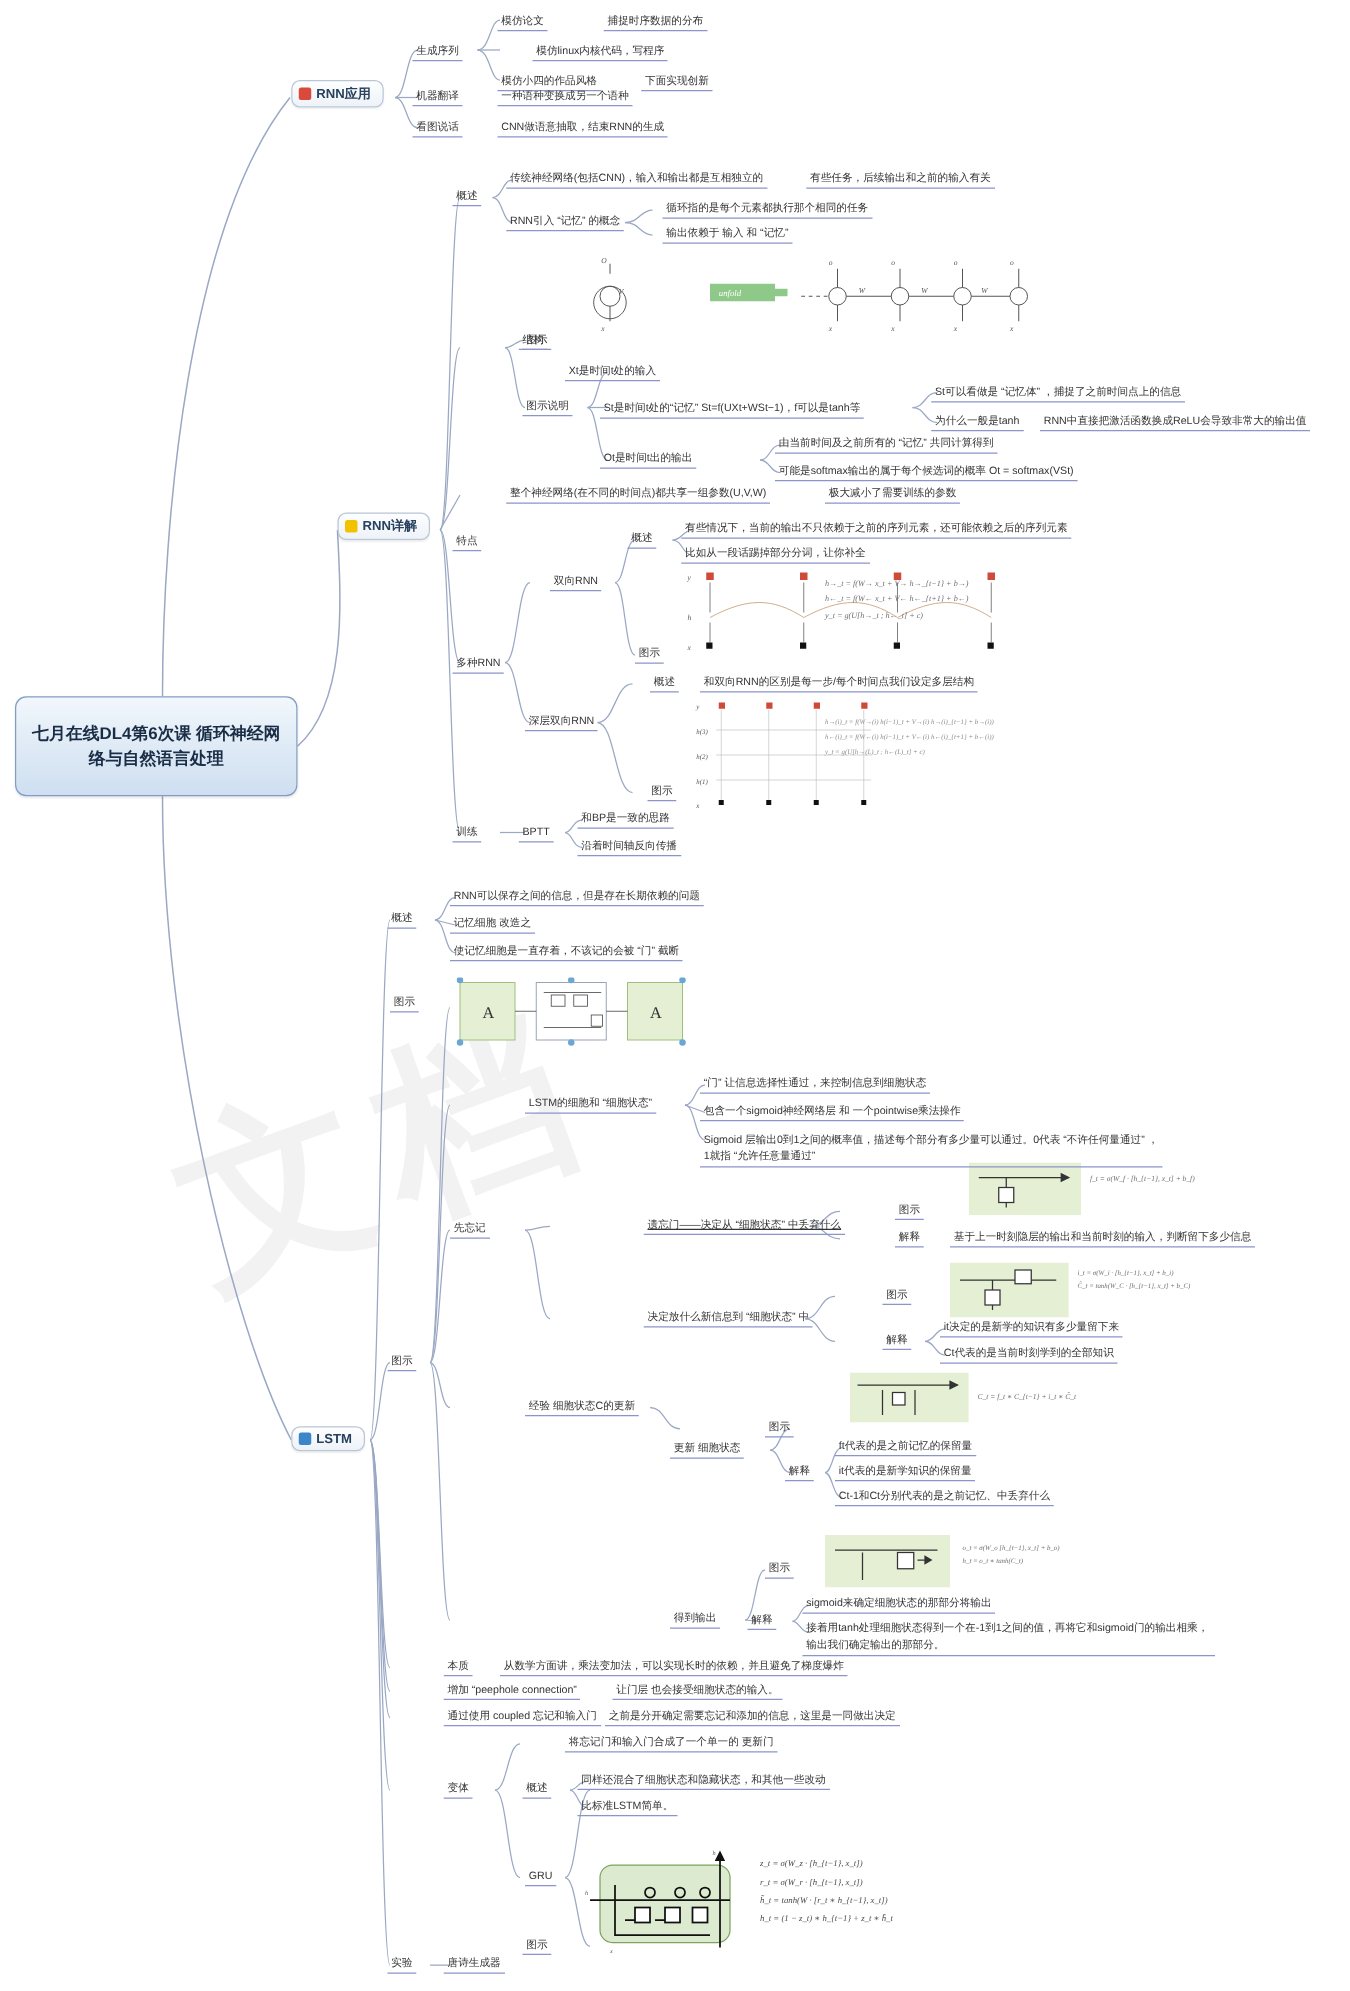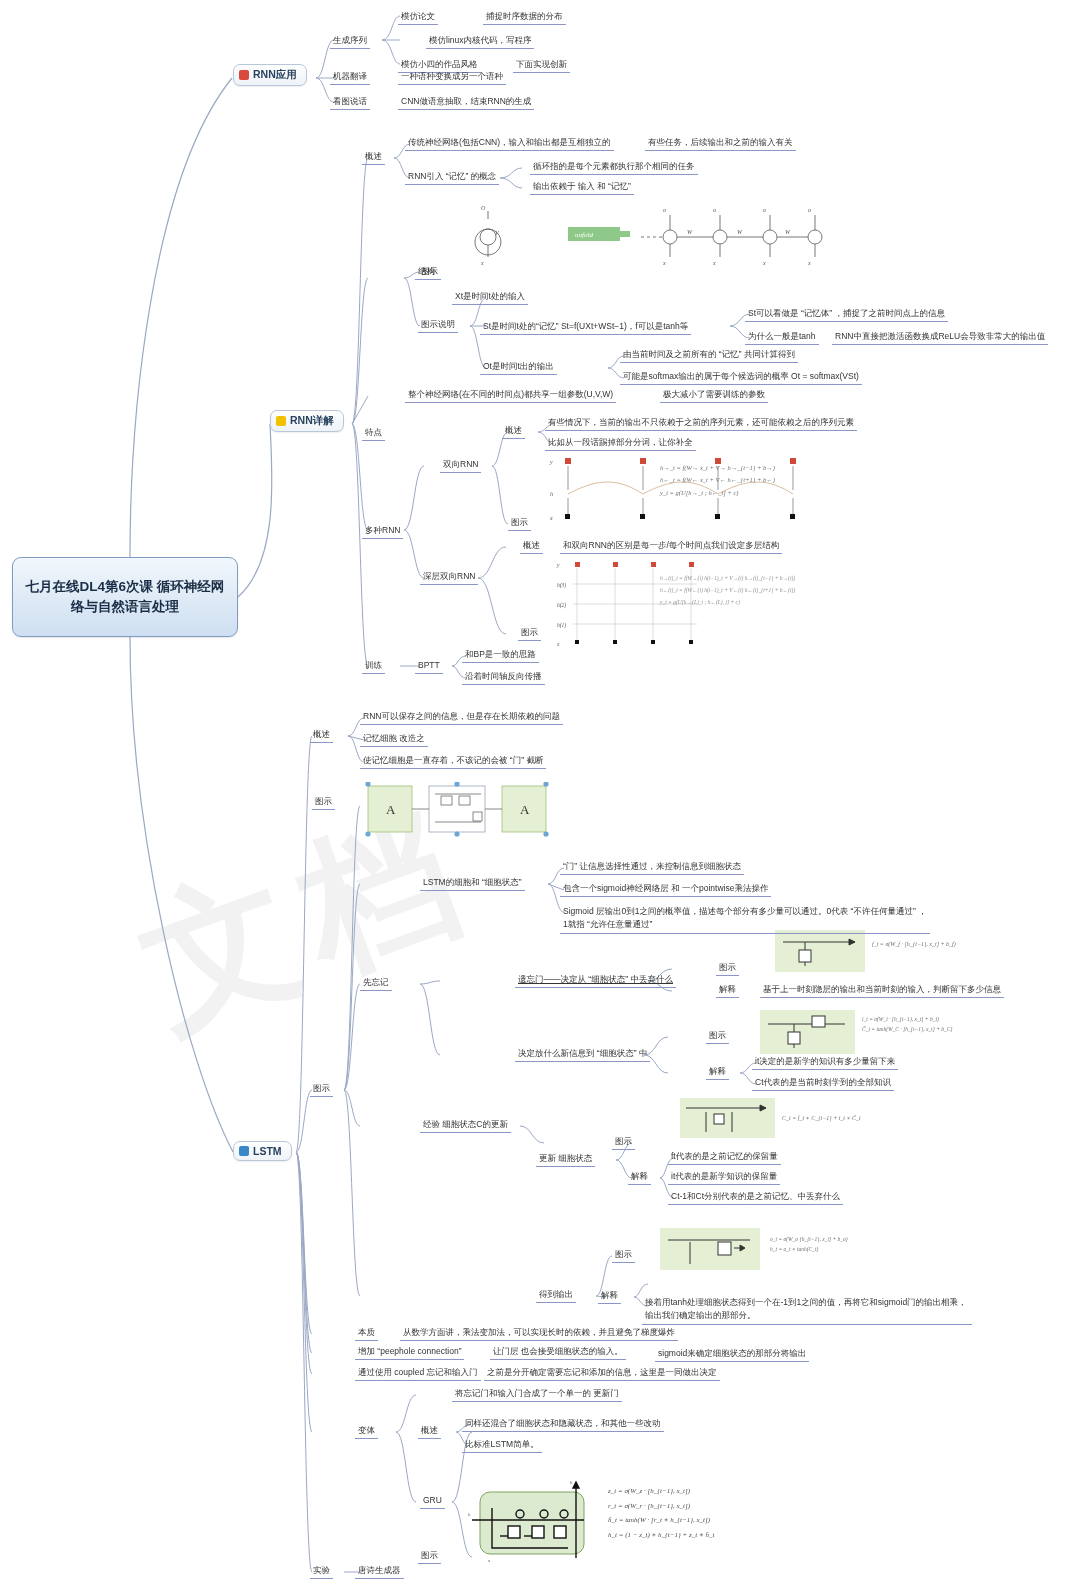--- a/index.html
+++ b/index.html
@@ -485,21 +485,21 @@
 <div class="node u" style="left:612px;top:1135px;">图示</div>
 <div class="node u" style="left:536px;top:1152px;">更新  细胞状态</div>
 <div class="node u" style="left:668px;top:1150px;">ft代表的是之前记忆的保留量</div>
 <div class="node u" style="left:628px;top:1170px;">解释</div>
 <div class="node u" style="left:668px;top:1170px;">it代表的是新学知识的保留量</div>
 <div class="node u" style="left:668px;top:1190px;">Ct-1和Ct分别代表的是之前记忆、中丢弃什么</div>
 
 <div class="node u" style="left:536px;top:1288px;">得到输出</div>
 <div class="node u" style="left:612px;top:1248px;">图示</div>
 <div class="node u" style="left:598px;top:1289px;">解释</div>
-<div class="node u" style="left:642px;top:1347px;margin-left:13px;">sigmoid来确定细胞状态的那部分将输出</div>
+<div class="node u" style="left:642px;top:1276px;">sigmoid来确定细胞状态的那部分将输出</div>
 <div class="node u" style="left:642px;top:1295px;width:330px;white-space:normal;line-height:1.5;">接着用tanh处理细胞状态得到一个在-1到1之间的值，再将它和sigmoid门的输出相乘，输出我们确定输出的那部分。</div>
 
 <div class="node u" style="left:355px;top:1326px;">本质</div>
 <div class="node u" style="left:400px;top:1326px;">从数学方面讲，乘法变加法，可以实现长时的依赖，并且避免了梯度爆炸</div>
 <div class="node u" style="left:355px;top:1345px;">增加 “peephole connection”</div>
 <div class="node u" style="left:490px;top:1345px;">让门层 也会接受细胞状态的输入。</div>
 <div class="node u" style="left:355px;top:1366px;">通过使用 coupled 忘记和输入门</div>
 <div class="node u" style="left:484px;top:1366px;">之前是分开确定需要忘记和添加的信息，这里是一同做出决定</div>
 
 <div class="node u" style="left:355px;top:1424px;">变体</div>

